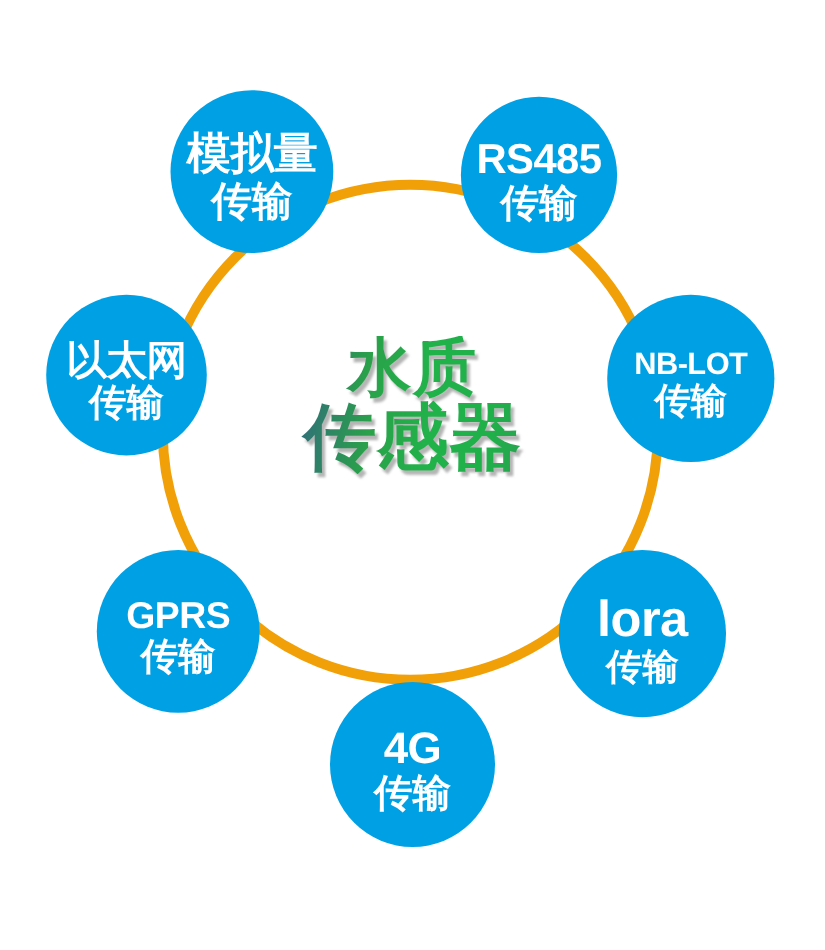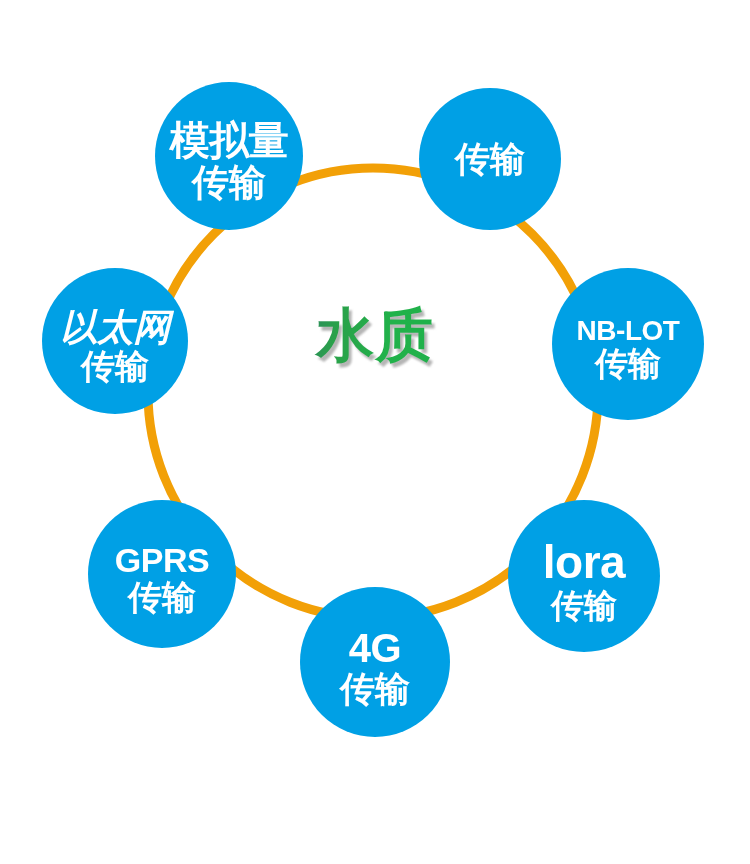--- a/index.html
+++ b/index.html
@@ -49,37 +49,37 @@
   .node .l2 {
     font-weight: bold;
     letter-spacing: 0px;
     white-space: nowrap;
   }
   
   .n-analog   { left: 155px; top: 82px;  width: 148px; height: 148px; }
   .n-rs485    { left: 419px; top: 88px;  width: 142px; height: 142px; }
   .n-nblot    { left: 552px; top: 268px; width: 152px; height: 152px; }
   .n-lora     { left: 508px; top: 500px; width: 152px; height: 152px; }
-  .n-4g       { left: 300px; top: 587px; width: 150px; height: 150px; }
+  .n-4g       { left: 300px; top: 620px; width: 150px; height: 150px; }
   .n-gprs     { left: 88px;  top: 500px; width: 148px; height: 148px; }
   .n-eth      { left: 42px;  top: 268px; width: 146px; height: 146px; }
 
   .n-analog .l1 { font-size: 40px; }
   .n-analog .l2 { font-size: 37px; }
   .n-rs485  .l1 { font-size: 38px; }
   .n-rs485  .l2 { font-size: 35px; }
   .n-nblot  .l1 { font-size: 28px; }
   .n-nblot  .l2 { font-size: 33px; }
   .n-lora   .l1 { font-size: 46px; }
   .n-lora   .l2 { font-size: 33px; }
   .n-4g     .l1 { font-size: 40px; }
   .n-4g     .l2 { font-size: 35px; }
   .n-gprs   .l1 { font-size: 34px; }
   .n-gprs   .l2 { font-size: 34px; }
-  .n-eth    .l1 { font-size: 37px; font-style: italic; }
+  .n-eth    .l1 { font-size: 37px; }
   .n-eth    .l2 { font-size: 34px; }
 
   #center-title {
     position: absolute;
     left: 255px;
     top: 305px;
     width: 240px;
     text-align: center;
     z-index: 2;
     user-select: none;
@@ -115,20 +115,21 @@
   <svg id="ring-svg" viewBox="0 0 750 864" aria-hidden="true">
     <circle cx="373" cy="393" r="225" fill="none" stroke="#F2A007" stroke-width="9"></circle>
   </svg>
 
   <div class="node n-analog">
     <span class="l1">模拟量</span>
     <span class="l2">传输</span>
   </div>
 
   <div class="node n-rs485">
+    <span class="l1">RS485</span>
     <span class="l2">传输</span>
   </div>
 
   <div class="node n-nblot">
     <span class="l1">NB-LOT</span>
     <span class="l2">传输</span>
   </div>
 
   <div class="node n-lora">
     <span class="l1">lora</span>
@@ -145,15 +146,16 @@
     <span class="l2">传输</span>
   </div>
 
   <div class="node n-eth">
     <span class="l1">以太网</span>
     <span class="l2">传输</span>
   </div>
 
   <div id="center-title">
     <div class="ct-line l1">水质</div>
+    <div class="ct-line l2">传感器</div>
   </div>
 
 </div>
 
 </body></html>

